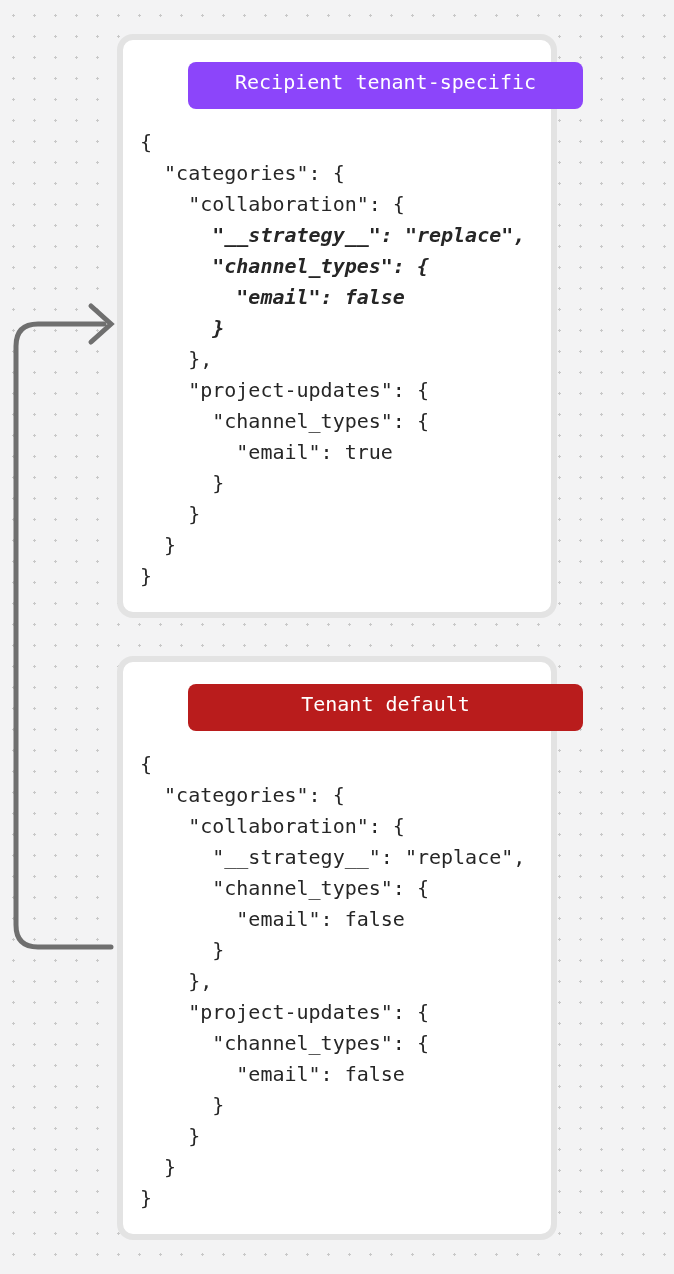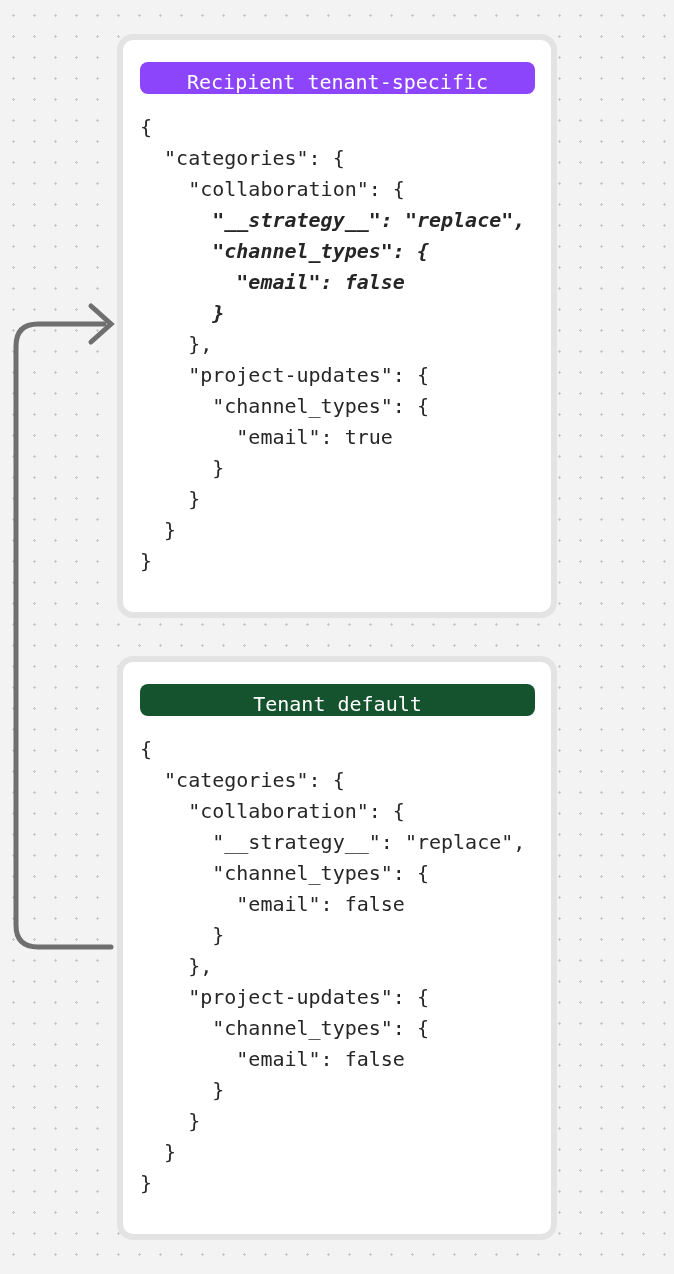--- a/index.html
+++ b/index.html
@@ -25,29 +25,30 @@
     box-sizing: border-box;
     background: #ffffff;
     border: 6px solid #e3e3e3;
     border-radius: 16px;
     padding: 22px 16px 0 17px;
   }
   .card-top { top: 34px; }
   .card-bottom { top: 656px; }
   .badge {
     width: 100%;
-    height: 32px;
+    height: 47px;
     box-sizing: border-box;
     border-radius: 8px;
     color: #ffffff;
     font-size: 20px;
     line-height: 40px;
     text-align: center;
     letter-spacing: 0;
     white-space: pre;
+    margin-left: 48px;
   }
   .code {
     margin: 18px 0 0 0;
     font-size: 20px;
     color: #262626;
   }
   .code-line {
     height: 31px;
     line-height: 31px;
     white-space: pre;
@@ -75,17 +76,17 @@
     <path d="M 111 947 L 38 947 Q 16 947 16 925 L 16 346 Q 16 324 38 324 L 104 324" fill="none" stroke="#6f6f6f" stroke-width="5" stroke-linecap="round" stroke-linejoin="round" style="stroke: rgb(111, 111, 111);"></path>
     <path d="M 91 306 L 111 324 L 91 342" fill="none" stroke="#6f6f6f" stroke-width="5" stroke-linecap="round" stroke-linejoin="miter" style="stroke: rgb(111, 111, 111);"></path>
   </svg>
 
   <section class="card card-top">
     <div class="badge" style="background-color: rgb(140, 69, 250);">Recipient tenant-specific</div>
     <pre class="code"><div class="code-line">{</div><div class="code-line">  "categories": {</div><div class="code-line">    "collaboration": {</div><div class="code-line em">      "__strategy__": "replace",</div><div class="code-line em">      "channel_types": {</div><div class="code-line em">        "email": false</div><div class="code-line em">      }</div><div class="code-line">    },</div><div class="code-line">    "project-updates": {</div><div class="code-line">      "channel_types": {</div><div class="code-line">        "email": true</div><div class="code-line">      }</div><div class="code-line">    }</div><div class="code-line">  }</div><div class="code-line">}</div></pre>
   </section>
 
   <section class="card card-bottom">
-    <div class="badge" style="background-color: #14532d;">Tenant default</div>
+    <div class="badge" style="background-color: #b91c1c;">Tenant default</div>
     <pre class="code"><div class="code-line">{</div><div class="code-line">  "categories": {</div><div class="code-line">    "collaboration": {</div><div class="code-line">      "__strategy__": "replace",</div><div class="code-line">      "channel_types": {</div><div class="code-line">        "email": false</div><div class="code-line">      }</div><div class="code-line">    },</div><div class="code-line">    "project-updates": {</div><div class="code-line">      "channel_types": {</div><div class="code-line">        "email": false</div><div class="code-line">      }</div><div class="code-line">    }</div><div class="code-line">  }</div><div class="code-line">}</div></pre>
   </section>
 
 </div>
 
 </body></html>

